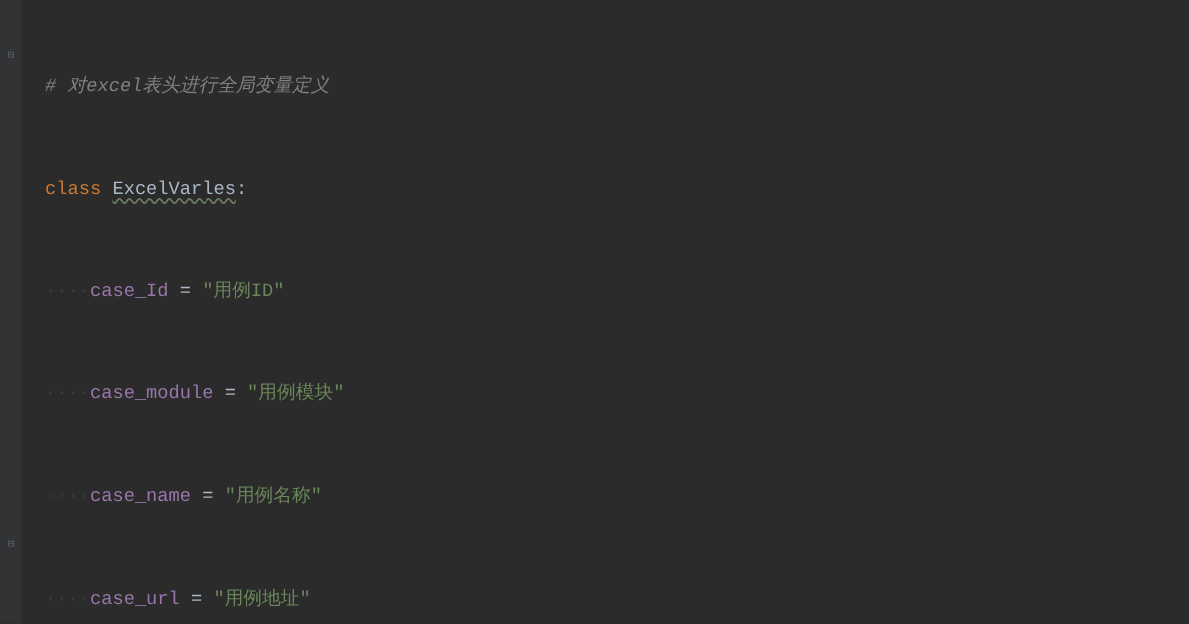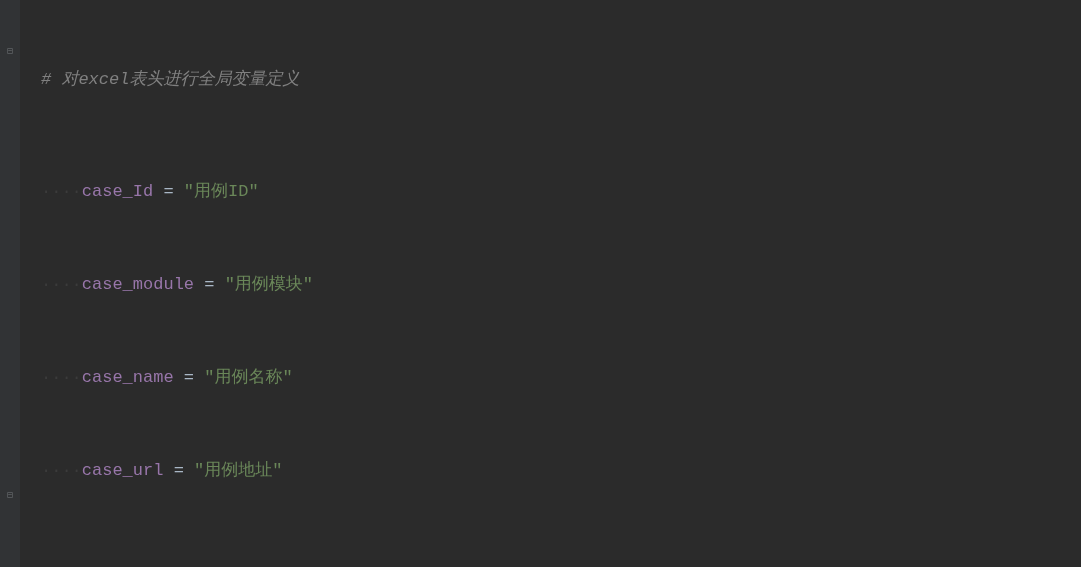--- a/index.html
+++ b/index.html
@@ -63,20 +63,21 @@
 
 <div class="gutter">
   <span class="fold-marker" style="top:46px;">⊟</span>
   <span class="fold-marker" style="top:490px;">⊟</span>
 </div>
 
 <div class="editor">
 
   <div class="line"><span class="comment"># 对excel表头进行全局变量定义</span></div>
 
+  <div class="line"><span class="keyword">class</span><span> </span><span class="classname typo">ExcelVarles</span><span class="op">:</span></div>
 
   <div class="line"><span class="ws"></span><span class="attr">case_Id</span><span class="op"> = </span><span class="string">"用例ID"</span></div>
 
   <div class="line"><span class="ws"></span><span class="attr">case_module</span><span class="op"> = </span><span class="string">"用例模块"</span></div>
 
   <div class="line"><span class="ws"></span><span class="attr">case_name</span><span class="op"> = </span><span class="string">"用例名称"</span></div>
 
   <div class="line"><span class="ws"></span><span class="attr">case_url</span><span class="op"> = </span><span class="string">"用例地址"</span></div>
 
   

